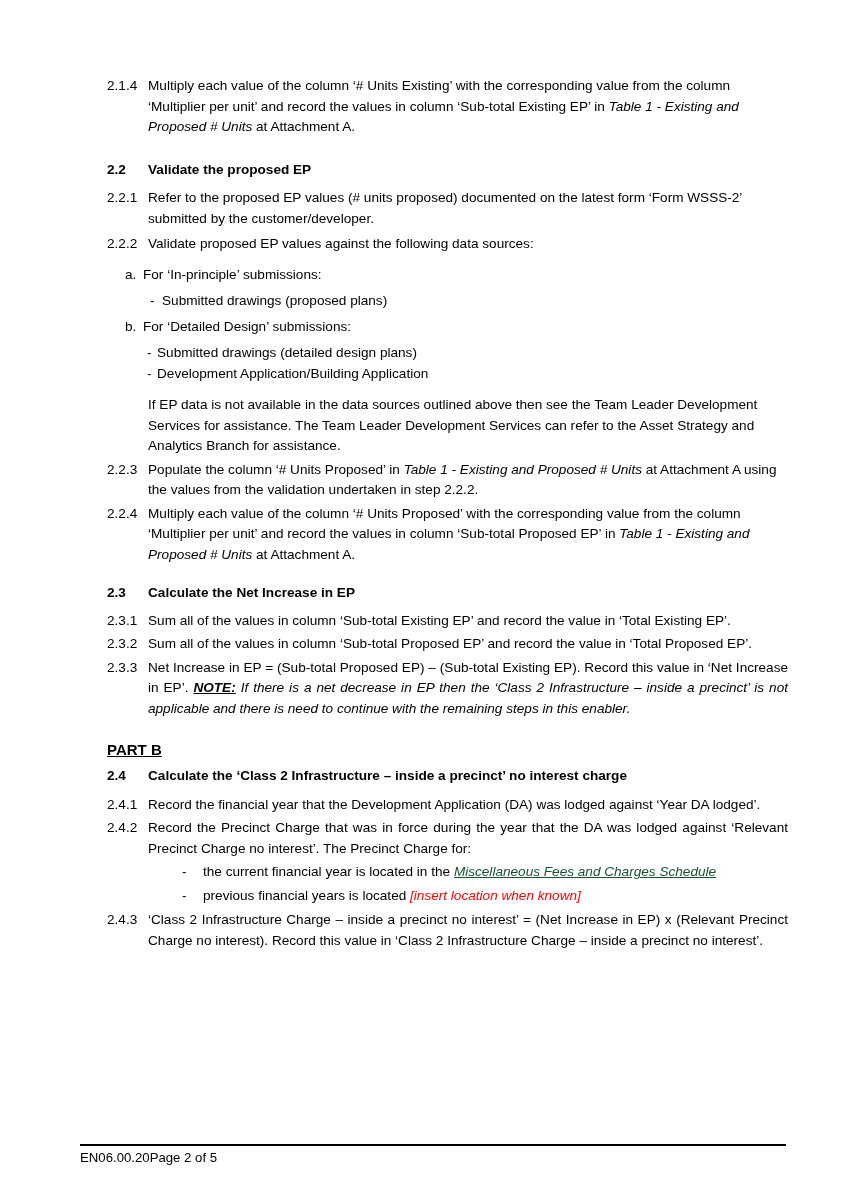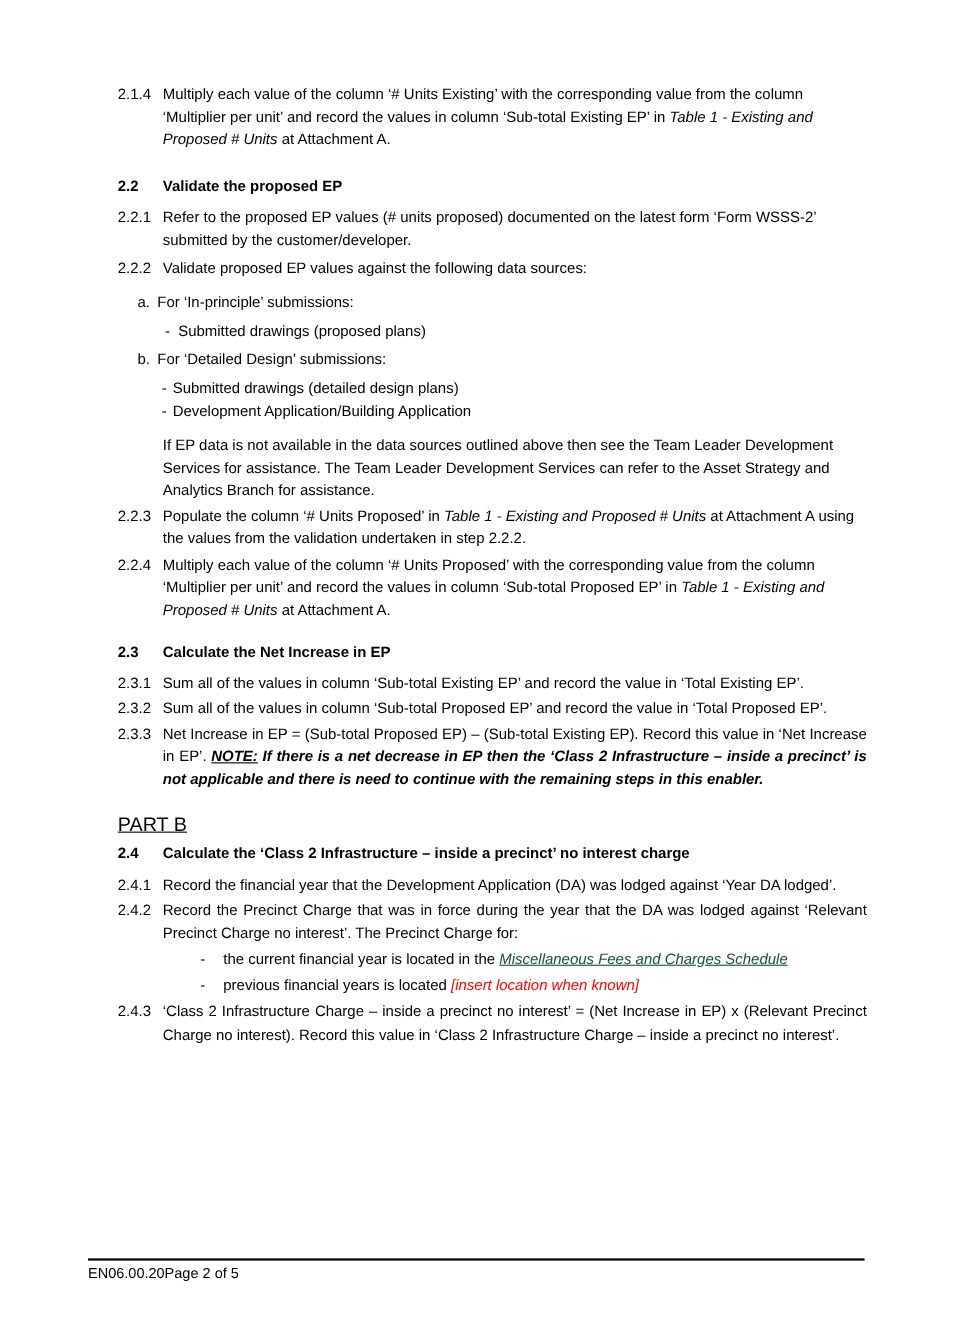--- a/index.html
+++ b/index.html
@@ -17,23 +17,23 @@
   .alpha .num{left:45px;}
   .dash-a{padding-left:82px;}
   .dash-a .num{left:70px;}
   .dash-b{padding-left:77px;}
   .dash-b .num{left:67px;}
   .dash-c{padding-left:123px;}
   .dash-c .num{left:102px;}
   .ind{padding-left:68px;}
   .just{text-align:justify;}
   .it{font-style:italic;}
-  .bi{font-weight:bold;font-style:italic;}
+  .bi{font-weight:normal;font-style:italic;}
   .biu{font-weight:bold;font-style:italic;text-decoration:underline;}
-  .partb{font-size:18px;font-weight:normal;text-decoration:underline;padding-left:27px;line-height:21px;}
+  .partb{font-size:15px;font-weight:bold;text-decoration:underline;padding-left:27px;line-height:21px;}
   .link{color:#14532d;font-style:italic;text-decoration:underline;cursor:pointer;}
   .red{color:#FF0000;font-style:italic;}
   .mb0{margin-bottom:0;}
   .mb3{margin-bottom:3px;}
   .mb4{margin-bottom:4px;}
   .mb5{margin-bottom:5px;}
   .mb7{margin-bottom:7px;}
   .mb8{margin-bottom:8px;}
   .mb10{margin-bottom:10px;}
   .mb11{margin-bottom:11px;}

